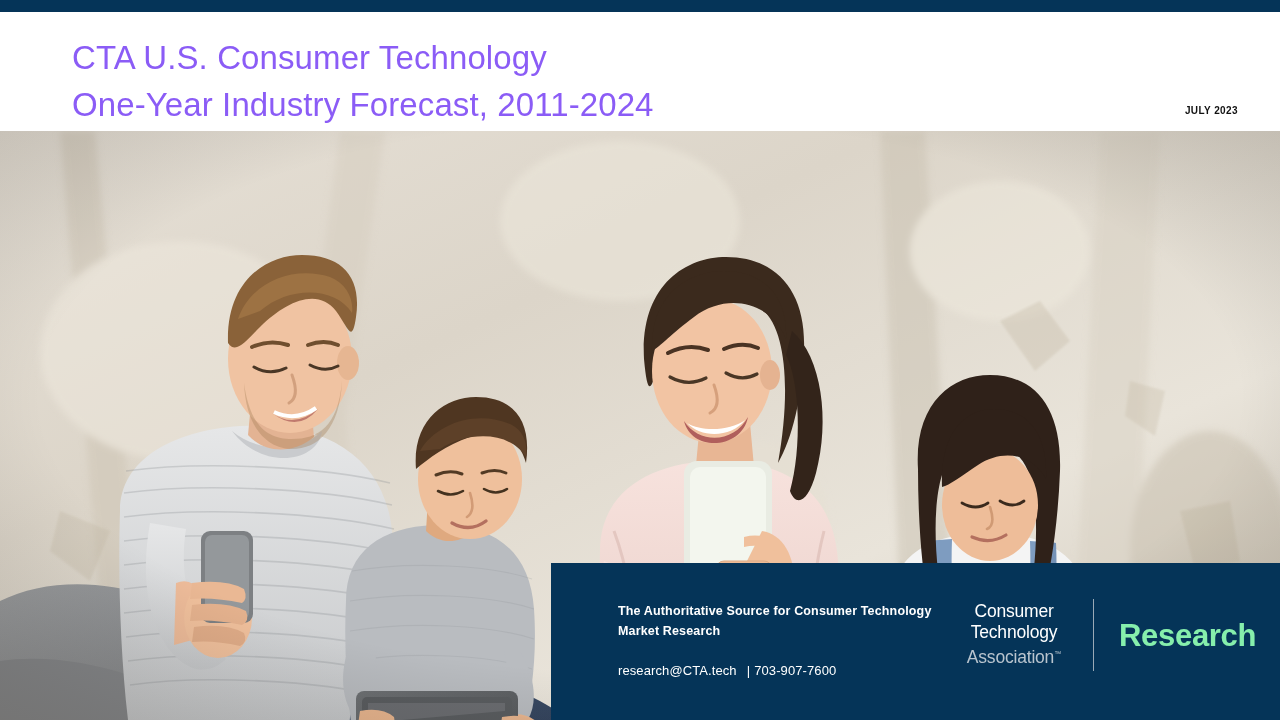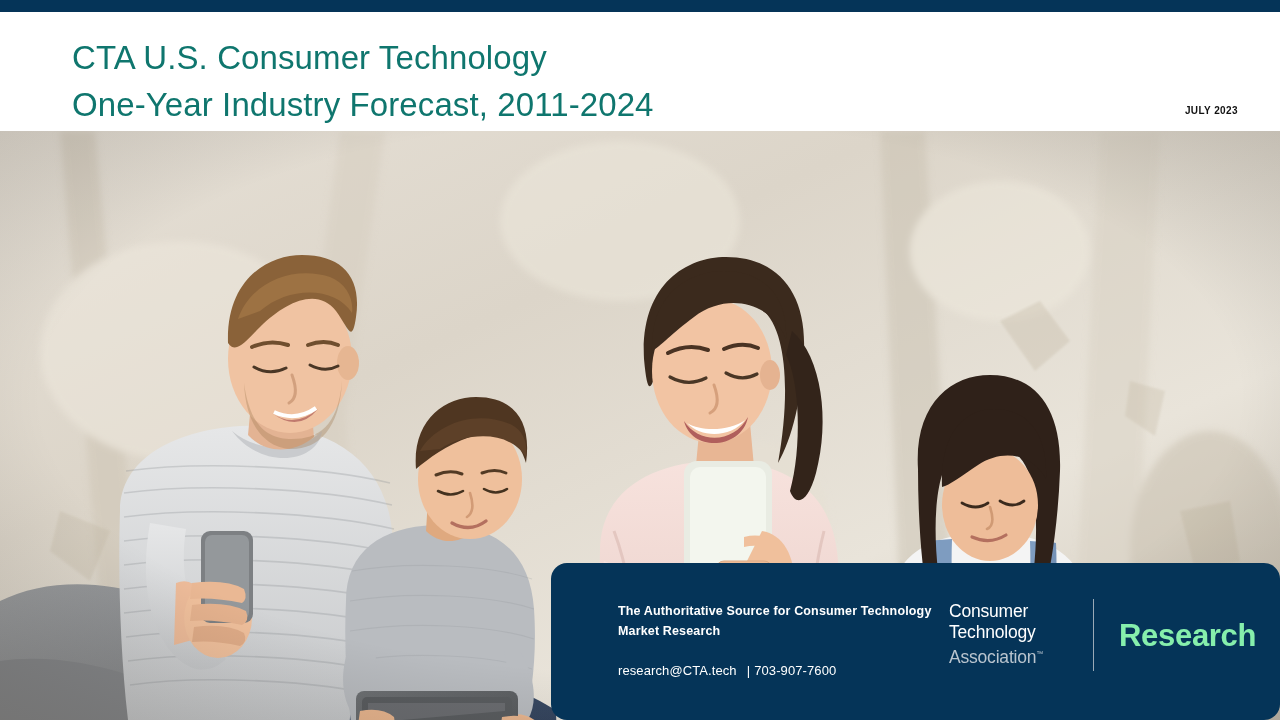--- a/index.html
+++ b/index.html
@@ -10,53 +10,52 @@
   }
   .slide{position:relative;width:1280px;height:720px;overflow:hidden;background:#fff;}
 
   
   .topbar{position:absolute;left:0;top:0;width:1280px;height:12px;background:#053458;}
 
   
   .titleblock{position:absolute;left:0;top:12px;width:1280px;height:119px;background:#ffffff;}
   .title{
     position:absolute;left:72px;top:22px;width:800px;
-    font-size:33px;line-height:47px;color:#0f766e;font-weight:400;
+    font-size:33px;line-height:47px;color:#8b5cf6;font-weight:400;
     letter-spacing:.1px;white-space:pre-line;
   }
   .title .l2{display:block;}
   .date{
     position:absolute;right:42px;top:93px;
     font-size:10px;font-weight:700;color:#111;letter-spacing:.4px;
   }
 
   
   .photo{position:absolute;left:0;top:131px;width:1280px;height:589px;overflow:hidden;background:#ded7cd;}
   .photo svg{display:block;width:1280px;height:589px;}
 
   
   .footer{
     position:absolute;left:551px;top:563px;width:729px;height:157px;
     background:#053458;
-    border-radius:16px;
   }
   .f-tagline{
     position:absolute;left:67px;top:38px;width:330px;
     font-size:12.5px;font-weight:700;line-height:20px;color:#ffffff;
     letter-spacing:.15px;
   }
   .f-contact{
     position:absolute;left:67px;top:100px;width:360px;
     font-size:13px;font-weight:400;color:#ffffff;letter-spacing:.1px;
   }
   .f-contact .sep{padding:0 4px 0 10px;}
 
   
   .logo{position:absolute;left:398px;top:38px;width:300px;height:72px;}
-  .logo-words{position:absolute;left:0;top:0;width:130px;}
+  .logo-words{position:absolute;left:0;top:0;width:130px;text-align:center;}
   .logo-words div{
     font-size:17.5px;line-height:21px;font-weight:400;color:#ffffff;letter-spacing:-.2px;
   }
   .logo-words div.assoc{color:#b9c4ce;position:relative;display:inline-block;}
   .logo-words div.assoc .tm{
     font-size:7px;vertical-align:super;color:#b9c4ce;letter-spacing:0;
   }
   .logo-divider{position:absolute;left:144px;top:-2px;width:1px;height:72px;background:#9aa9b6;}
   .logo-research{
     position:absolute;left:170px;top:17px;

